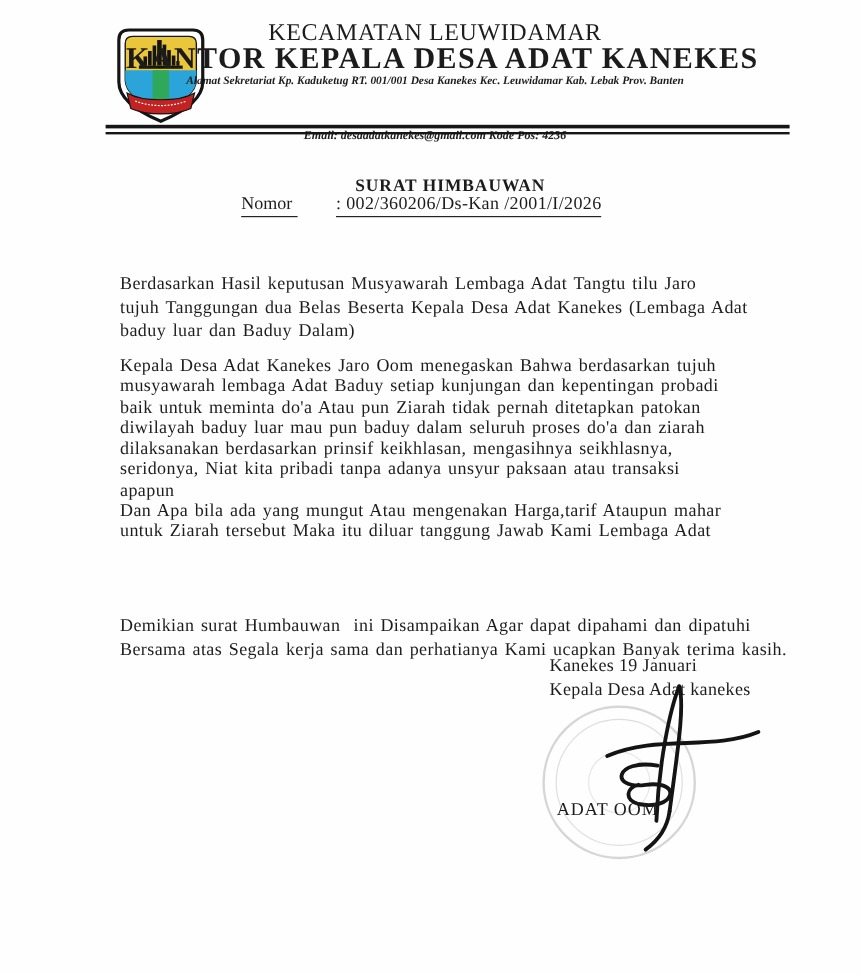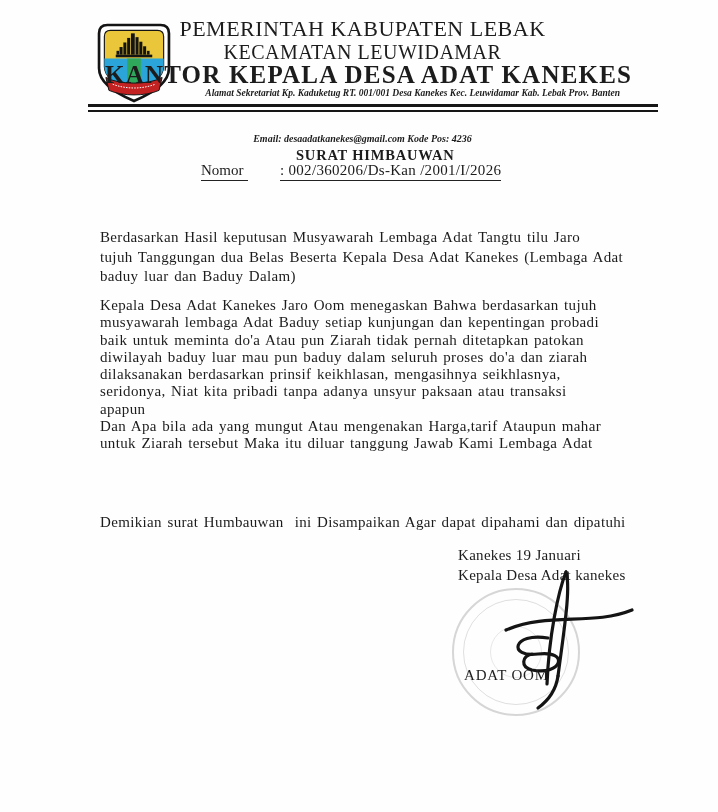--- a/index.html
+++ b/index.html
@@ -7,21 +7,21 @@
     position:relative; width:718px; height:812px;
     background:#fefefe; overflow:hidden;
     font-family:"Liberation Serif", serif; color:#1c1c1c;
   }
 
   
   .letterhead-text { position:absolute; left:105px; top:16px; width:515px; text-align:center; }
   .lh-gov   { font-size:22px; letter-spacing:.5px; line-height:25px; white-space:pre; }
   .lh-dist  { font-size:20px; letter-spacing:.5px; line-height:22px; white-space:pre; }
   .lh-office{ font-size:25px; font-weight:bold; letter-spacing:1.2px; line-height:23px; white-space:pre; }
-  .lh-addr  { font-size:9.5px; font-weight:bold; font-style:italic; line-height:10px; margin-top:2px; white-space:pre;text-align:right; }
+  .lh-addr  { font-size:9.5px; font-weight:bold; font-style:italic; line-height:10px; margin-top:2px; white-space:pre; }
   .lh-mail  { font-size:10px; font-weight:bold; font-style:italic; line-height:10px; white-space:pre;margin-top:36px; }
 
   .logo { position:absolute; left:96px; top:19px; width:76px; height:88px; }
 
   .head-rule { position:absolute; left:88px; top:104px; width:570px; height:3px;
     border-top:3px solid #161616; border-bottom:2px solid #161616; }
 
   
   .subject-title { position:absolute; top:147px; left:296px; font-size:14.5px;
     font-weight:bold; letter-spacing:.8px; white-space:pre; }
@@ -74,21 +74,20 @@
         <rect x="57" y="25" width="4" height="17"></rect>
         <rect x="62" y="31" width="4" height="11"></rect>
         <rect x="67" y="37" width="3.5" height="5"></rect>
       </g>
       <path d="M13,72 C30,82 70,82 87,72 L83,89 C65,97 35,97 17,89 Z" fill="#c32222" stroke="#141414" stroke-width="1.3"></path>
       <path d="M22,81 C40,87.5 60,87.5 78,81" stroke="#ffffff" stroke-width="1.3" fill="none" stroke-dasharray="2,1.6"></path>
     </svg>
   </div>
 
   <div class="letterhead-text">
-    <div class="lh-gov">PEMERINTAH KABUPATEN LEBAK</div>
     <div class="lh-dist">KECAMATAN LEUWIDAMAR</div>
     <div class="lh-office">KANTOR KEPALA DESA ADAT KANEKES</div>
     <div class="lh-addr">Alamat Sekretariat Kp. Kaduketug RT. 001/001 Desa Kanekes Kec. Leuwidamar Kab. Lebak Prov. Banten</div>
     <div class="lh-mail">Email: desaadatkanekes@gmail.com Kode Pos: 4236</div>
   </div>
 
   <div class="head-rule"></div>
 
   <div class="subject-title">SURAT HIMBAUWAN</div>
   <div class="nomor-label">Nomor</div>
@@ -107,20 +106,21 @@
     <div>diwilayah baduy luar mau pun baduy dalam seluruh proses do'a dan ziarah</div>
     <div>dilaksanakan berdasarkan prinsif keikhlasan, mengasihnya seikhlasnya,</div>
     <div>seridonya, Niat kita pribadi tanpa adanya unsyur paksaan atau transaksi</div>
     <div>apapun</div>
     <div>Dan Apa bila ada yang mungut Atau mengenakan Harga,tarif Ataupun mahar</div>
     <div>untuk Ziarah tersebut Maka itu diluar tanggung Jawab Kami Lembaga Adat</div>
   </div>
 
   <div class="para" id="p3">
     <div>Demikian surat Humbauwan  ini Disampaikan Agar dapat dipahami dan dipatuhi</div>
+    <div>Bersama atas Segala kerja sama dan perhatianya Kami ucapkan Banyak terima kasih.</div>
   </div>
 
   <div class="closing">
     <div>Kanekes 19 Januari</div>
     <div>Kepala Desa Adat kanekes</div>
   </div>
 
   <div class="stamp"></div>
 
   <div class="signature-svg">

